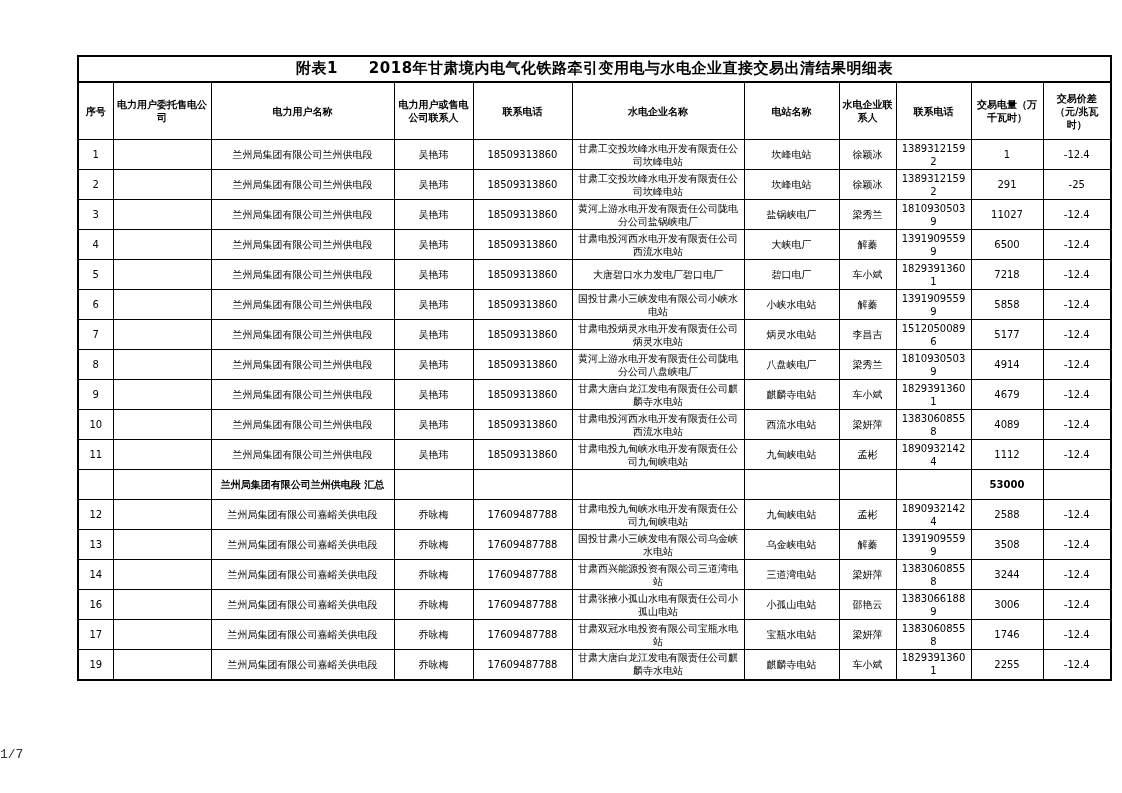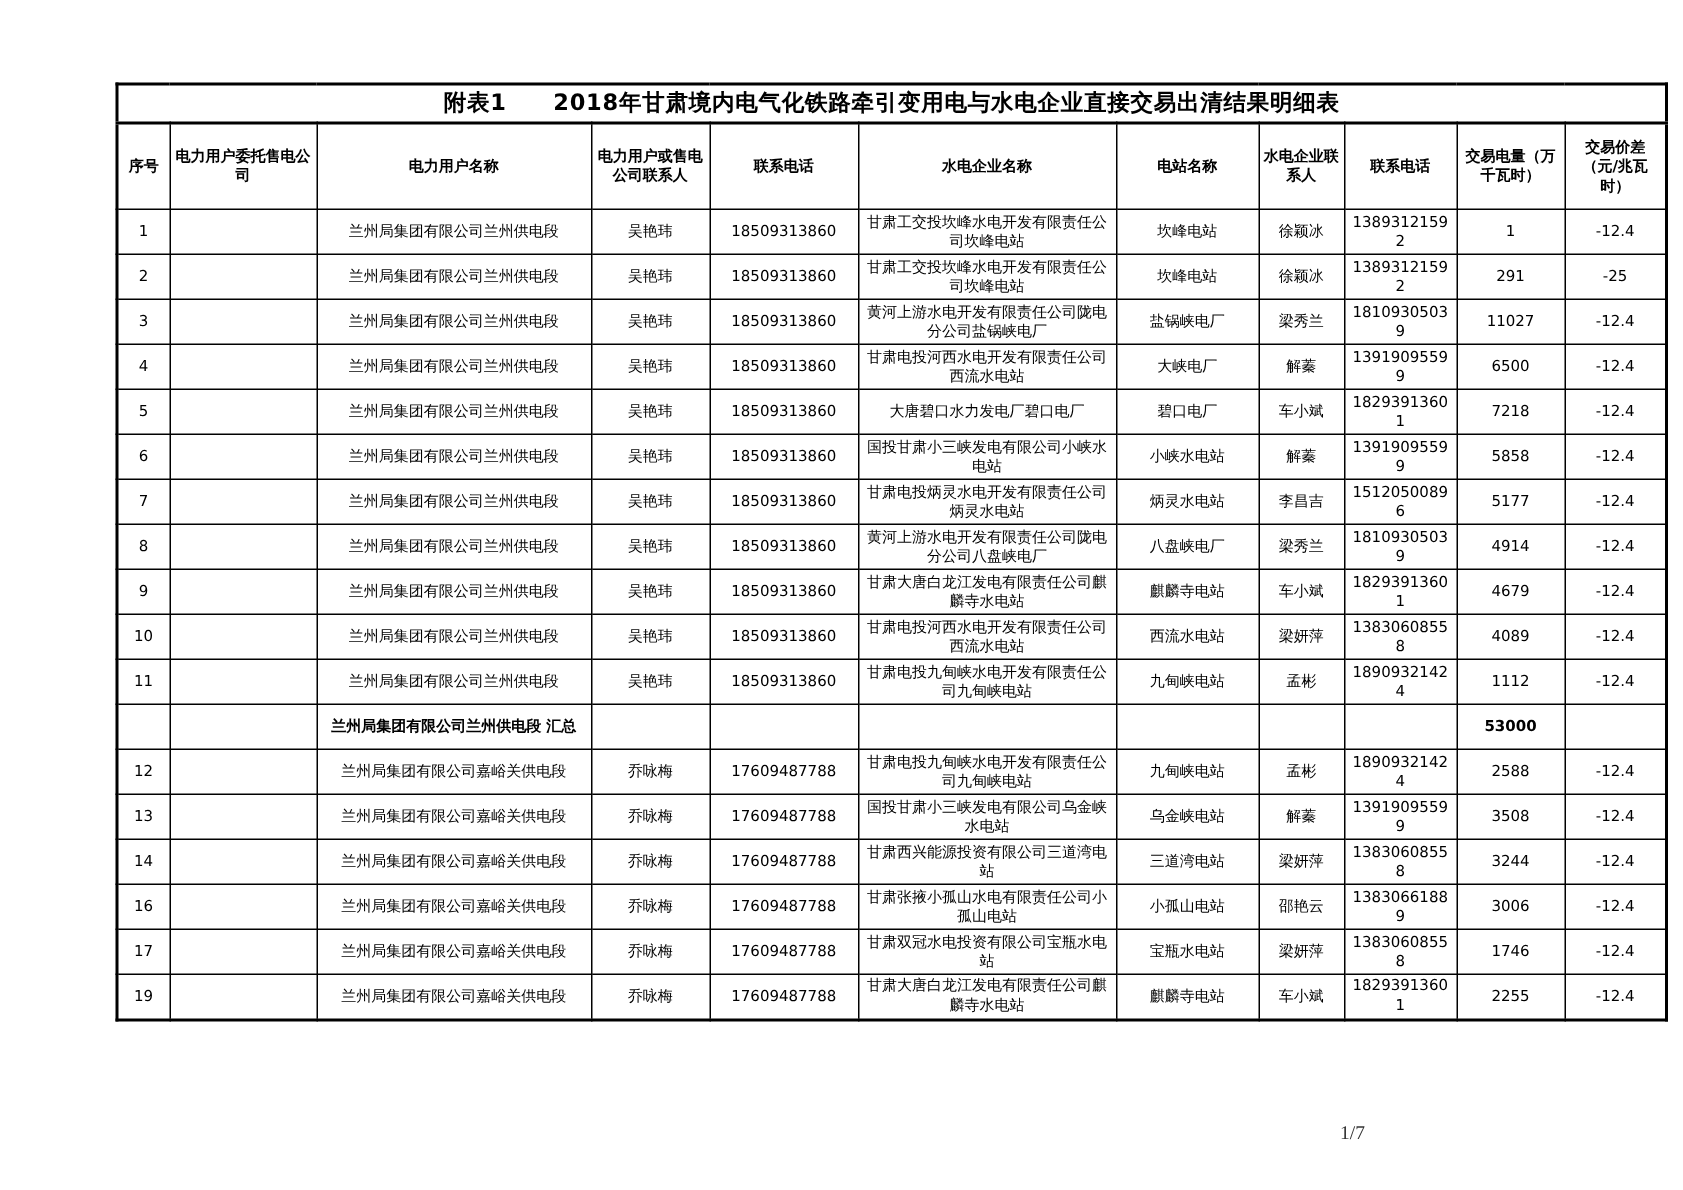--- a/index.html
+++ b/index.html
@@ -42,22 +42,22 @@
     font-weight: bold;
     height: 54px;
     border-bottom: 1.5px solid #000;
   }
   tbody tr { height: 30px; }
   tbody tr.summary td { font-weight: bold; }
   .page-footer {
     position: absolute;
     left: 0; top: 747px;
     width: 910px;
-    text-align: right;
-    font-family: Liberation Serif, serif;
+    text-align: left;
+    font-family: Liberation Mono, monospace;
     font-size: 13px;
     color: #333;
   }
 </style>
 </head>
 <body>
 
 <div class="sheet">
   <table class="results">
     <colgroup>

